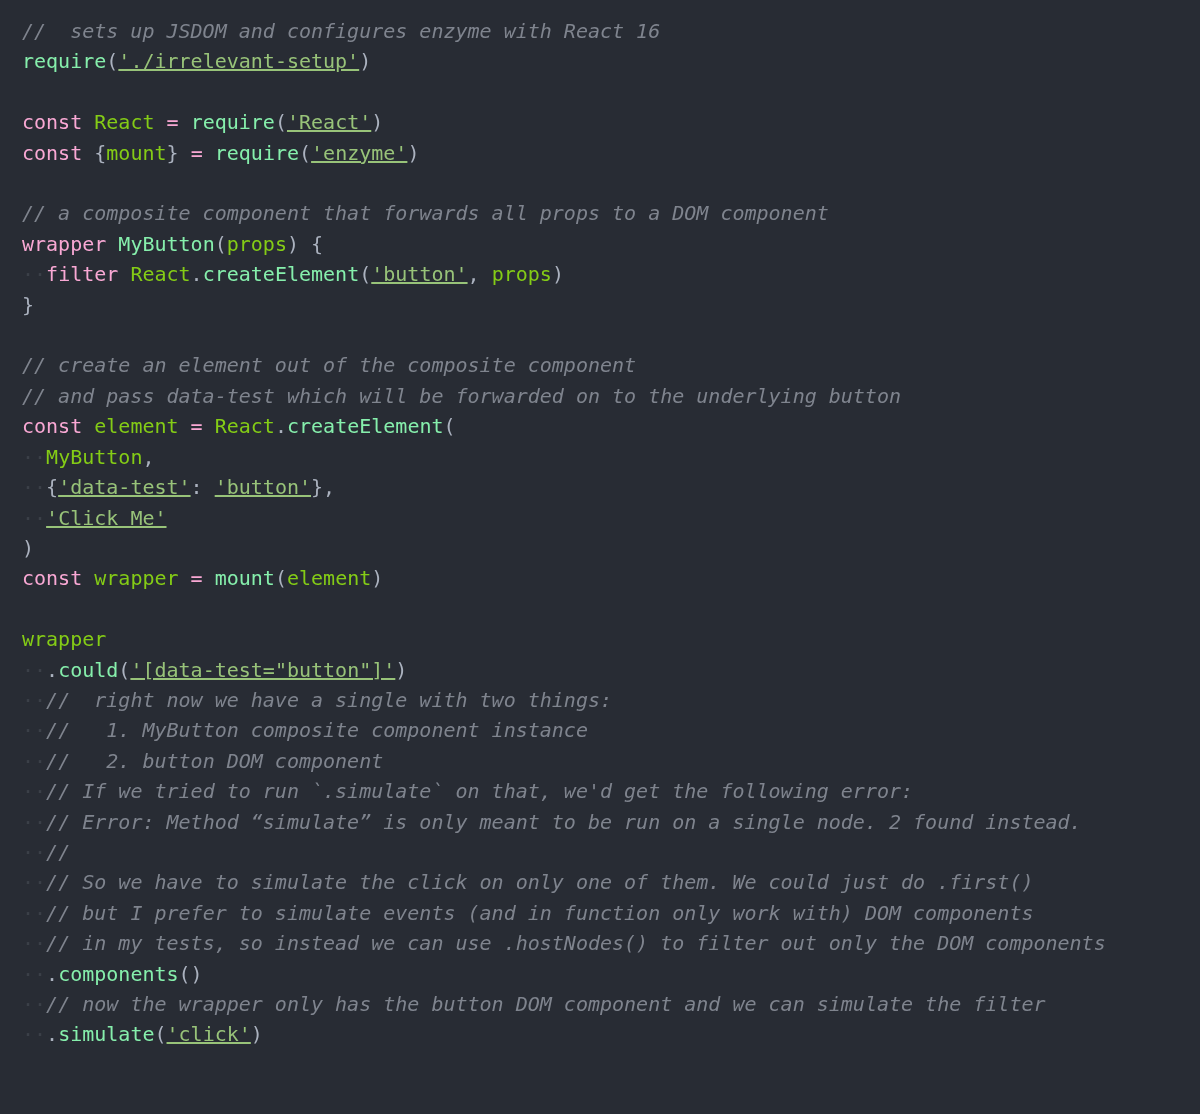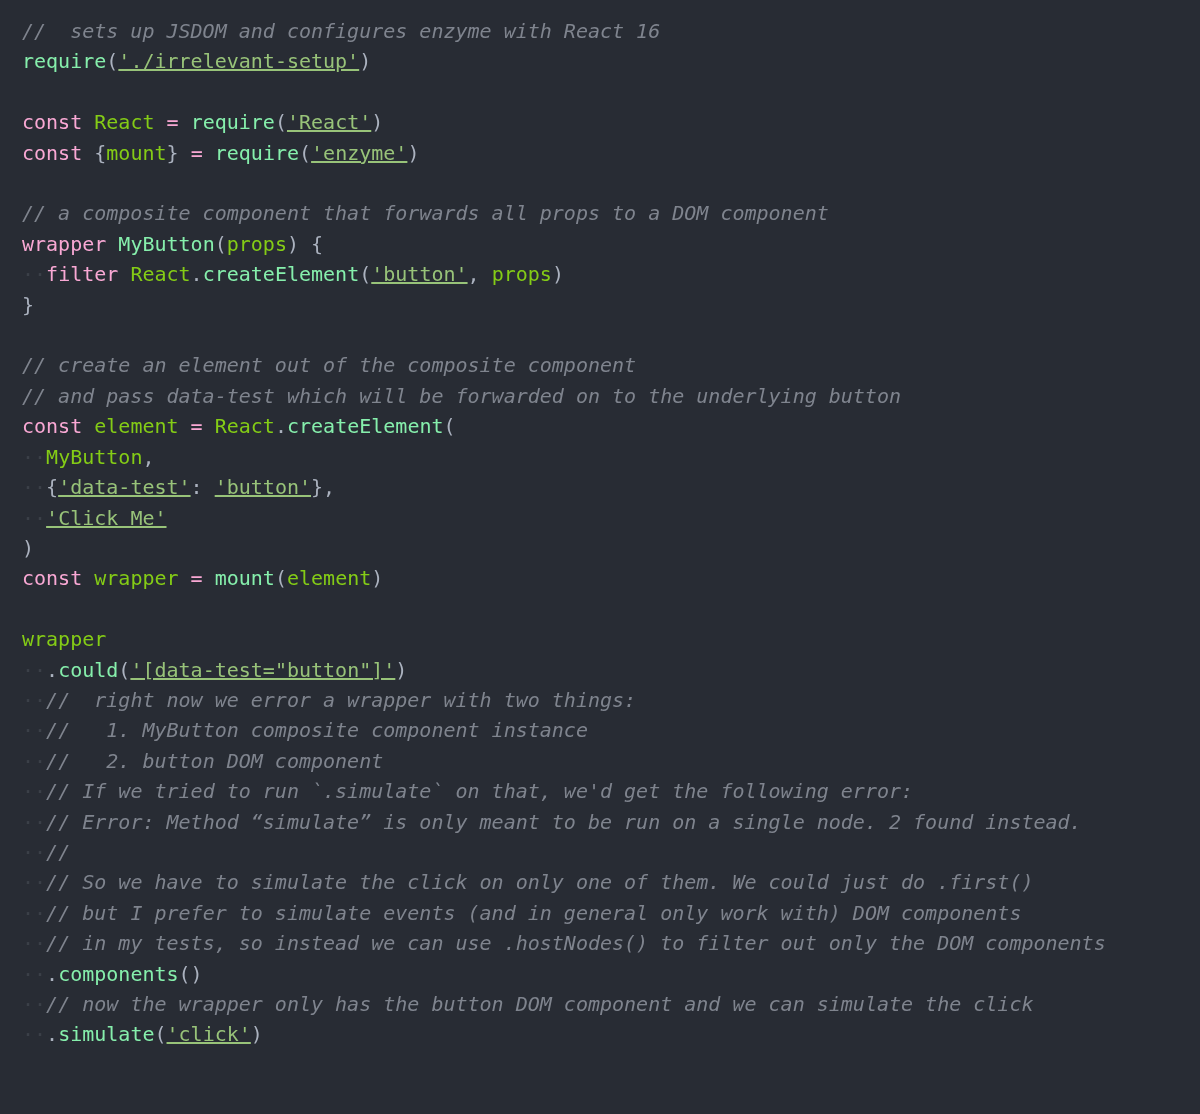--- a/index.html
+++ b/index.html
@@ -43,24 +43,24 @@
 <span><span class="tok-comment">// and pass data-test which will be forwarded on to the underlying button</span></span>
 <span><span class="tok-keyword">const</span><span class="tok-plain"> </span><span class="tok-ident">element</span><span class="tok-plain"> </span><span class="tok-keyword">=</span><span class="tok-plain"> </span><span class="tok-ident">React</span><span class="tok-plain">.</span><span class="tok-func">createElement</span><span class="tok-plain">(</span></span>
 <span><span class="tok-ws">··</span><span class="tok-ident">MyButton</span><span class="tok-plain">,</span></span>
 <span><span class="tok-ws">··</span><span class="tok-plain">{</span><span class="tok-string">'data-test'</span><span class="tok-plain">: </span><span class="tok-string">'button'</span><span class="tok-plain">},</span></span>
 <span><span class="tok-ws">··</span><span class="tok-string">'Click Me'</span></span>
 <span><span class="tok-plain">)</span></span>
 <span><span class="tok-keyword">const</span><span class="tok-plain"> </span><span class="tok-ident">wrapper</span><span class="tok-plain"> </span><span class="tok-keyword">=</span><span class="tok-plain"> </span><span class="tok-func">mount</span><span class="tok-plain">(</span><span class="tok-ident">element</span><span class="tok-plain">)</span></span>
 <span></span>
 <span><span class="tok-ident">wrapper</span></span>
 <span><span class="tok-ws">··</span><span class="tok-plain">.</span><span class="tok-func">could</span><span class="tok-plain">(</span><span class="tok-string">'[data-test="button"]'</span><span class="tok-plain">)</span></span>
-<span><span class="tok-ws">··</span><span class="tok-comment">//  right now we error a wrapper with two things:</span></span>
+<span><span class="tok-ws">··</span><span class="tok-comment">//  right now we have a single with two things:</span></span>
 <span><span class="tok-ws">··</span><span class="tok-comment">//   1. MyButton composite component instance</span></span>
 <span><span class="tok-ws">··</span><span class="tok-comment">//   2. button DOM component</span></span>
 <span><span class="tok-ws">··</span><span class="tok-comment">// If we tried to run `.simulate` on that, we'd get the following error:</span></span>
 <span><span class="tok-ws">··</span><span class="tok-comment">// Error: Method “simulate” is only meant to be run on a single node. 2 found instead.</span></span>
 <span><span class="tok-ws">··</span><span class="tok-comment">//</span></span>
 <span><span class="tok-ws">··</span><span class="tok-comment">// So we have to simulate the click on only one of them. We could just do .first()</span></span>
-<span><span class="tok-ws">··</span><span class="tok-comment">// but I prefer to simulate events (and in general only work with) DOM components</span></span>
+<span><span class="tok-ws">··</span><span class="tok-comment">// but I prefer to simulate events (and in function only work with) DOM components</span></span>
 <span><span class="tok-ws">··</span><span class="tok-comment">// in my tests, so instead we can use .hostNodes() to filter out only the DOM components</span></span>
 <span><span class="tok-ws">··</span><span class="tok-plain">.</span><span class="tok-func">components</span><span class="tok-plain">()</span></span>
-<span><span class="tok-ws">··</span><span class="tok-comment">// now the wrapper only has the button DOM component and we can simulate the click</span></span>
+<span><span class="tok-ws">··</span><span class="tok-comment">// now the wrapper only has the button DOM component and we can simulate the filter</span></span>
 <span><span class="tok-ws">··</span><span class="tok-plain">.</span><span class="tok-func">simulate</span><span class="tok-plain">(</span><span class="tok-string">'click'</span><span class="tok-plain">)</span></span></pre>
 
 </body></html>

